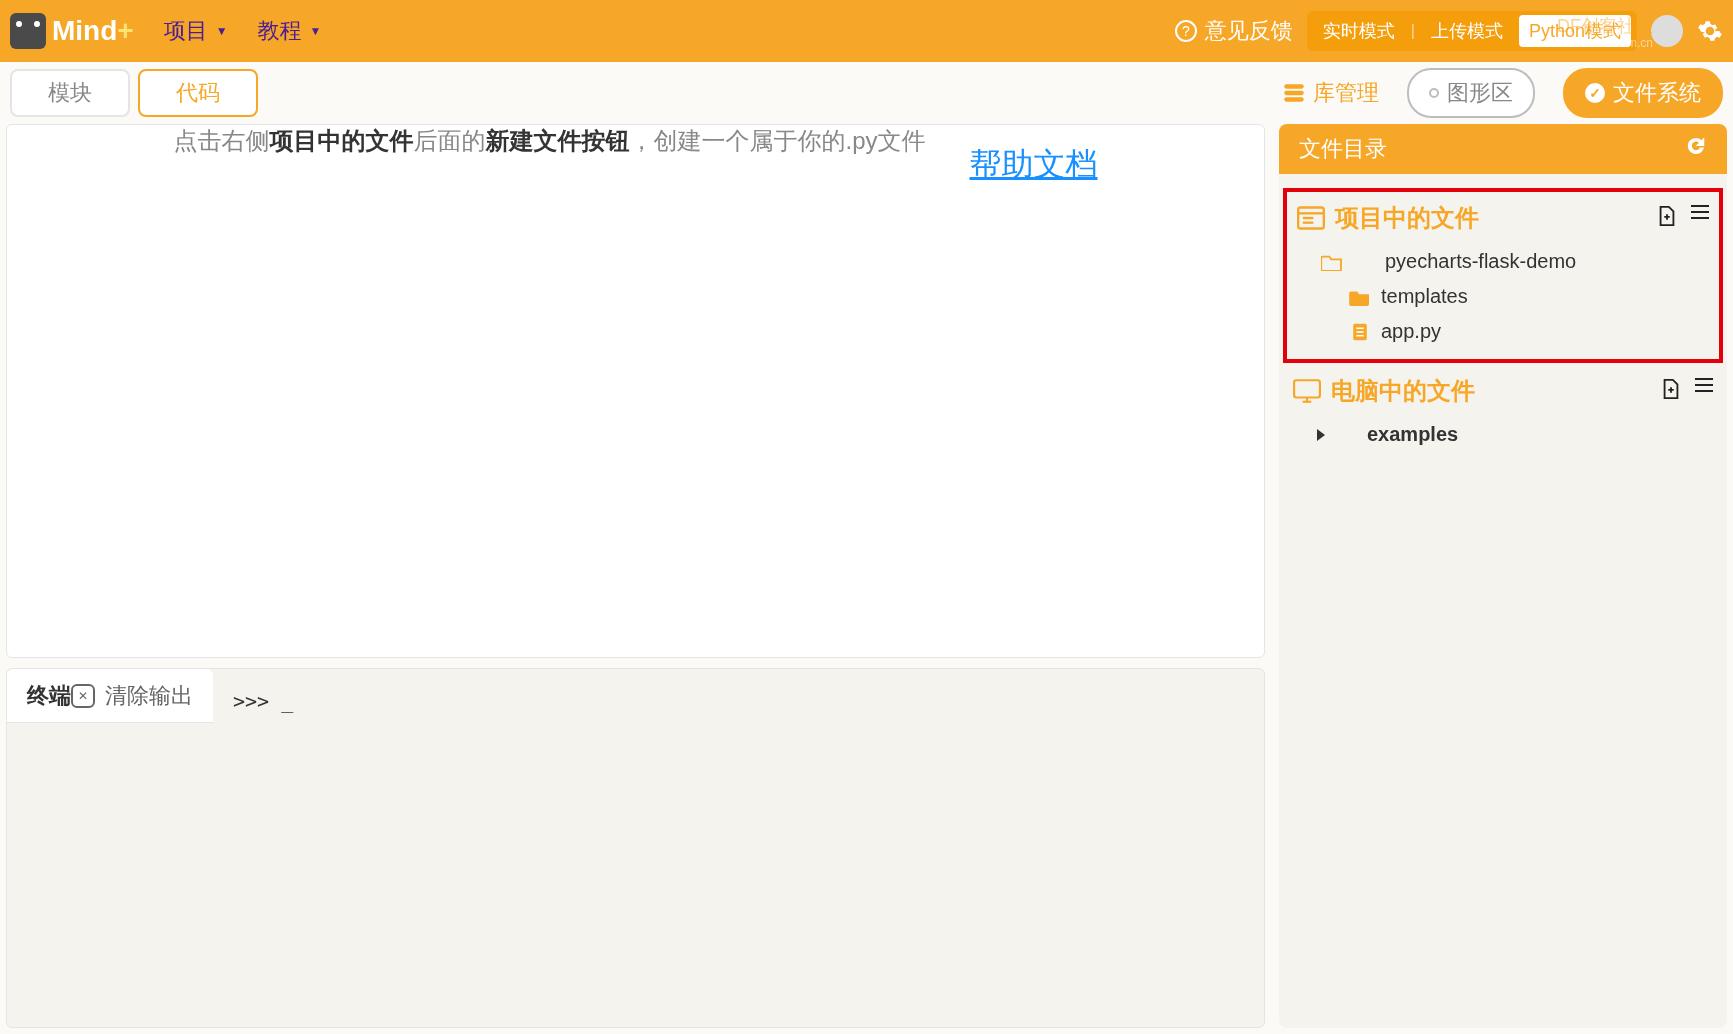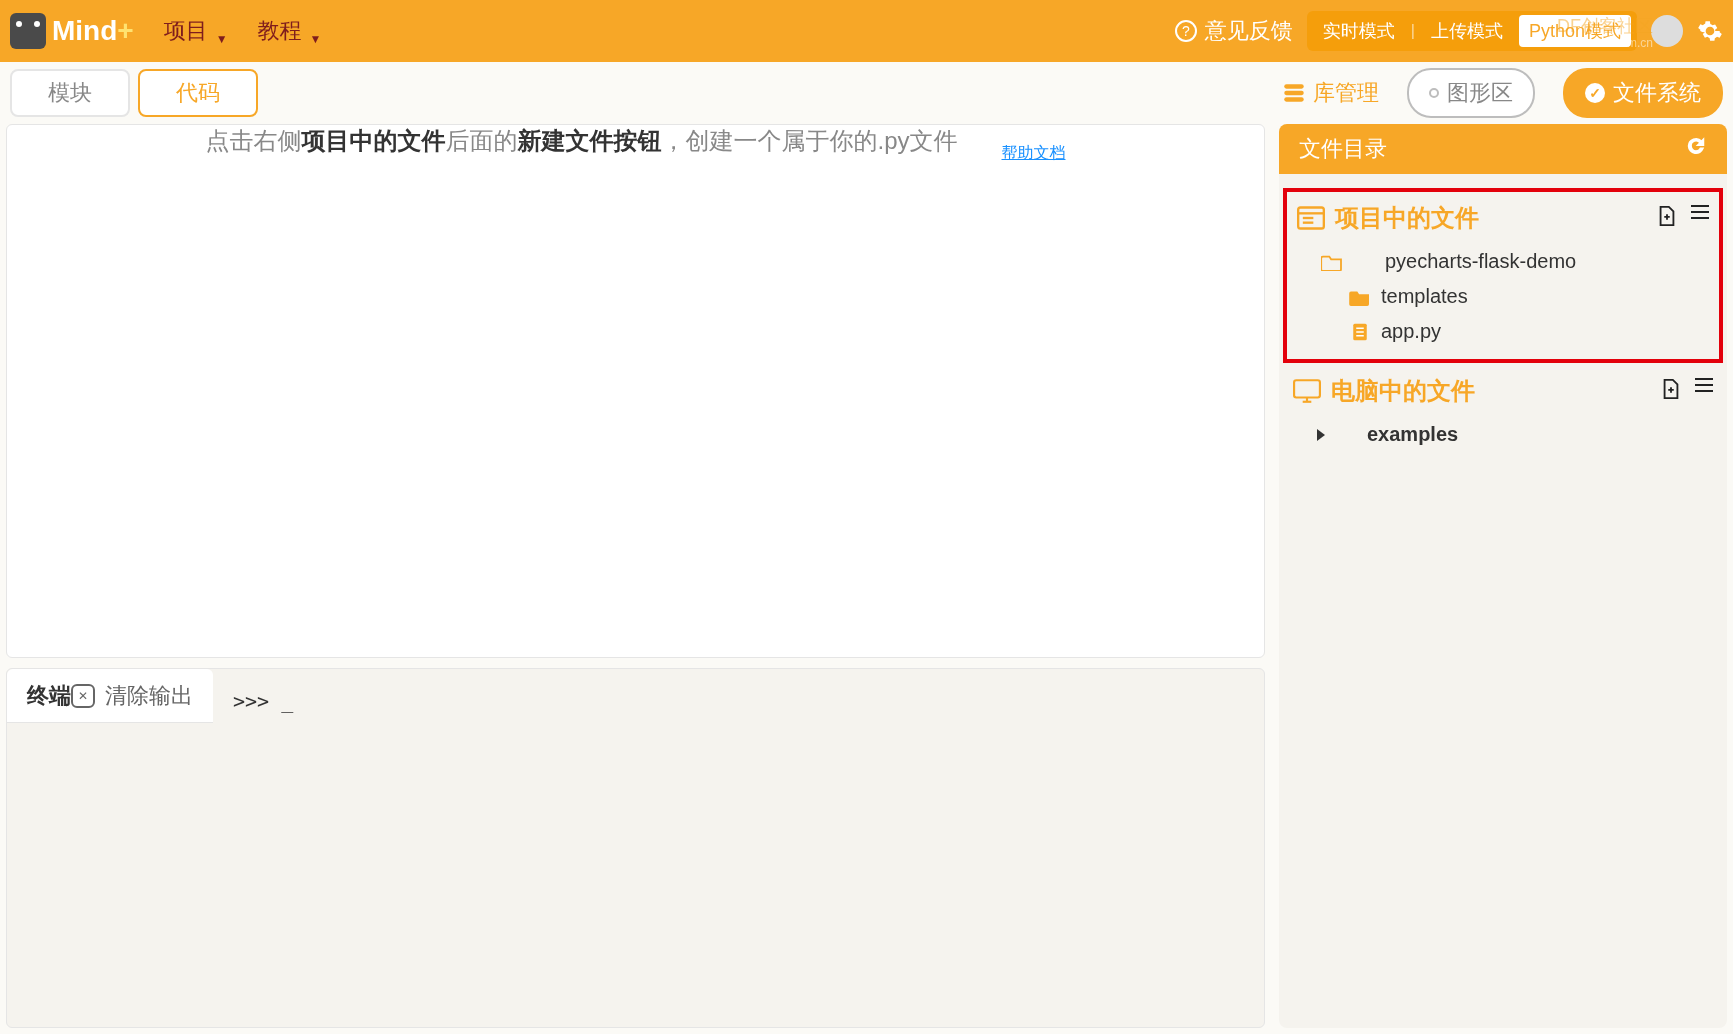--- a/index.html
+++ b/index.html
@@ -5,21 +5,21 @@
 * { box-sizing: border-box; margin: 0; padding: 0; }
 body { font-family: "Microsoft YaHei", "PingFang SC", sans-serif; background: #fbfaf6; width: 1733px; height: 1034px; overflow: hidden; }
 
 
 .header { background: #f7a727; height: 62px; display: flex; align-items: center; padding: 0 10px; color: #fff; }
 .logo { display: flex; align-items: center; margin-right: 30px; }
 .logo-icon { width: 36px; height: 36px; background: #4a4a4a; border-radius: 6px; position: relative; margin-right: 6px; }
 .logo-icon::before { content: ""; position: absolute; top: 8px; left: 6px; width: 6px; height: 6px; background: #fff; border-radius: 50%; box-shadow: 18px 0 0 #fff; }
 .logo-text { font-size: 28px; font-weight: bold; color: #fff; }
 .logo-plus { color: #ffe270; }
-.menu-item { font-size: 22px; color: #7f1d1d; margin-right: 30px; display: flex; align-items: flex-end; cursor: pointer; }
+.menu-item { font-size: 22px; color: #4c1d95; margin-right: 30px; display: flex; align-items: center; cursor: pointer; }
 .menu-item .caret { margin-left: 8px; font-size: 12px; }
 .header-right { margin-left: auto; display: flex; align-items: center; gap: 14px; }
 .feedback { display: flex; align-items: center; font-size: 22px; cursor: pointer; }
 .feedback-icon { width: 22px; height: 22px; border: 2px solid #fff; border-radius: 50%; display: flex; align-items: center; justify-content: center; font-size: 14px; margin-right: 8px; }
 .mode-group { background: #f59e0b; border-radius: 6px; padding: 4px 6px; display: flex; align-items: center; gap: 6px; }
 .mode-btn { font-size: 18px; color: #fff; padding: 4px 10px; cursor: pointer; border-radius: 4px; }
 .mode-sep { color: #fff; opacity: 0.6; }
 .mode-btn.active { background: #fff; color: #f7a727; font-weight: 500; }
 .avatar { width: 32px; height: 32px; background: #ddd; border-radius: 50%; }
 .gear { width: 26px; height: 26px; }
@@ -38,21 +38,21 @@
 .pill-btn.active { background: #f7a727; border-color: #f7a727; color: #fff; }
 .pill-dot { width: 10px; height: 10px; border: 2px solid #bdbdbd; border-radius: 50%; margin-right: 8px; }
 .check-circle { width: 20px; height: 20px; background: #fff; border-radius: 50%; color: #f7a727; display: flex; align-items: center; justify-content: center; font-size: 14px; margin-right: 8px; font-weight: bold; }
 
 
 .main { display: flex; height: calc(100% - 124px); padding: 0 6px 6px 6px; gap: 14px; }
 .left-col { flex: 1; display: flex; flex-direction: column; gap: 10px; min-width: 0; }
 .editor { flex: 1; background: #fff; border: 1px solid #e5e5e5; border-radius: 6px; display: flex; align-items: flex-start; justify-content: center; flex-direction: row; gap: 44px; }
 .editor-hint { font-size: 24px; color: #888; text-align: center; }
 .editor-hint strong { color: #333; font-weight: bold; }
-.help-link { color: #1890ff; text-decoration: underline; font-size: 16px; margin-top: 18px; cursor: pointer; }
+.help-link { color: #1890ff; text-decoration: underline; font-size: 32px; margin-top: 18px; cursor: pointer; }
 
 .terminal { height: 360px; background: #f5f3ee; border: 1px solid #e5e5e5; border-radius: 6px; display: flex; flex-direction: row; }
 .terminal-header { height: 54px; background: #fff; border-bottom: 1px solid #e5e5e5; border-radius: 6px 6px 0 0; display: flex; align-items: center; padding: 0 20px; }
 .terminal-title { font-size: 22px; font-weight: bold; color: #333; }
 .terminal-clear { margin-left: auto; display: flex; align-items: center; font-size: 22px; color: #666; cursor: pointer; }
 .clear-icon { width: 24px; height: 24px; border: 2px solid #666; border-radius: 6px; margin-right: 10px; display: flex; align-items: center; justify-content: center; font-size: 12px; }
 .terminal-body { flex: 1; padding: 20px; font-family: Consolas, monospace; font-size: 20px; color: #333; }
 
 
 .sidebar { width: 448px; background: #f5f3ee; border-radius: 8px; display: flex; flex-direction: column; }

